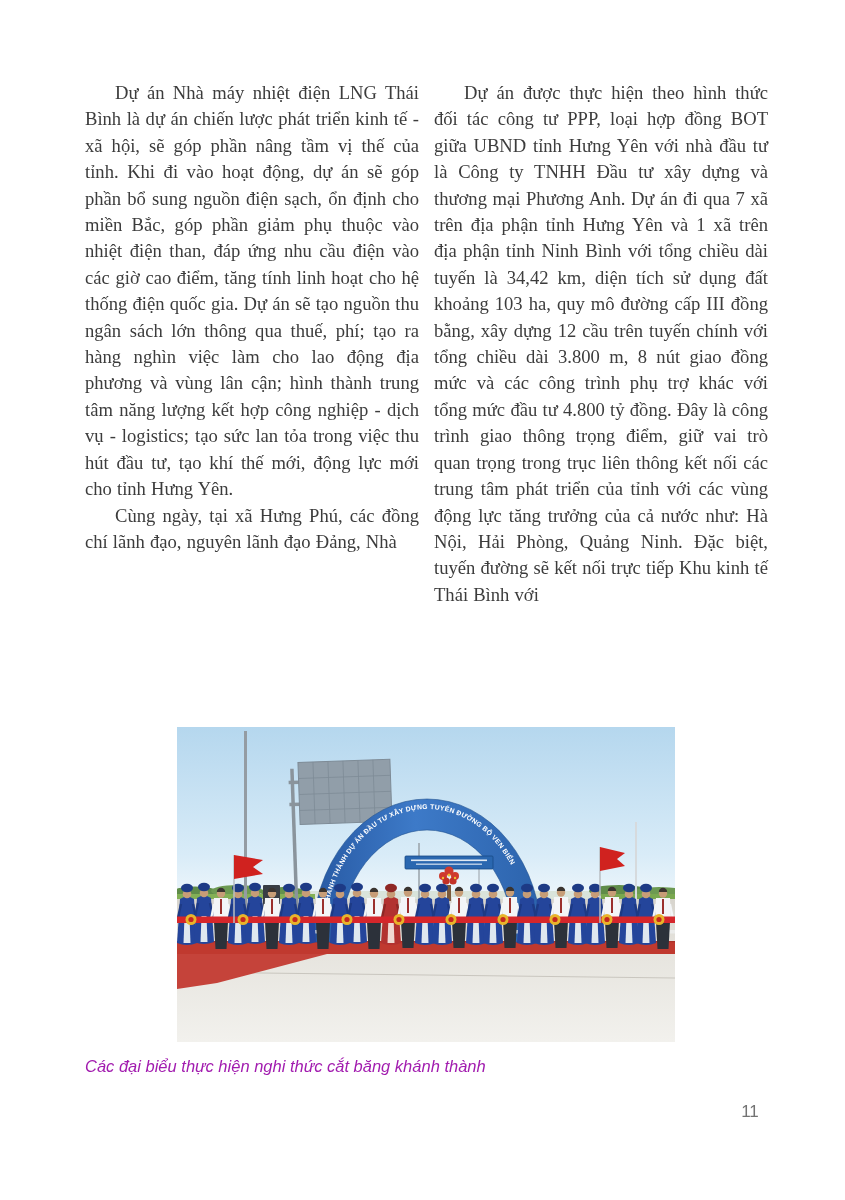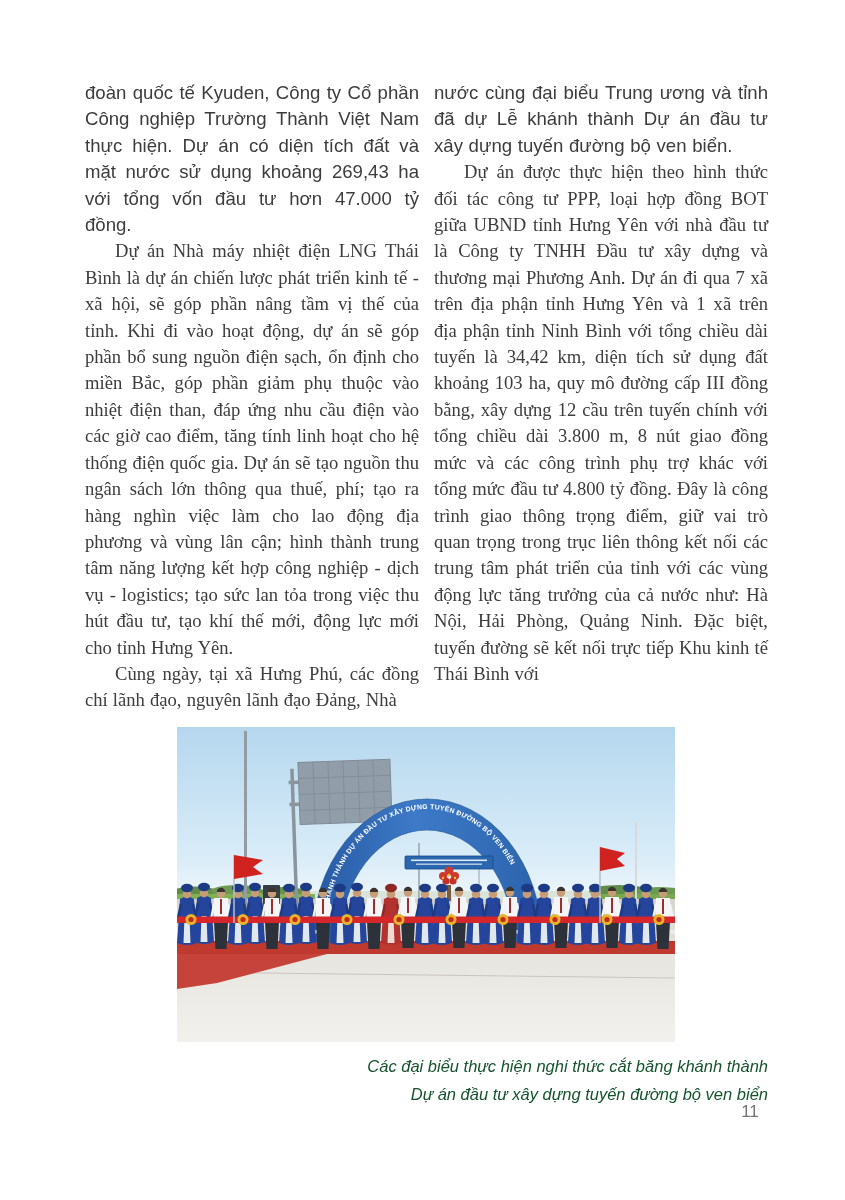--- a/index.html
+++ b/index.html
@@ -20,41 +20,39 @@
     margin:0; font-size:18.6px; line-height:26.4px; color:#3c3c3c;
     text-align:justify; word-spacing:0.5px;
   }
   .col p.ind { text-indent:30px;font-family:Liberation Serif, serif; }
   .photo {
     position:absolute; left:177px; top:727px; width:498px; height:315px;
   }
   .photo svg { display:block; width:498px; height:315px; }
   .caption {
     position:absolute; left:85px; top:1053px; width:683px;
-    text-align:right; font-style:italic; font-size:16.5px;
-    line-height:27.5px; color:#14532d;
+    text-align:left; font-style:italic; font-size:16.5px;
+    line-height:27.5px; color:#a21caf;
   }
   .pagenum {
     position:absolute; left:720px; top:1102px; width:60px;
     text-align:center; font-size:17px; color:#737373;
   }
 </style>
 </head>
 <body>
 
 <main class="page">
 
   <section class="cols">
     <div class="col">
-      <p>đoàn quốc tế Kyuden, Công ty Cổ phần Công nghiệp Trường Thành Việt Nam thực hiện. Dự án có diện tích đất và mặt nước sử dụng khoảng 269,43 ha với tổng vốn đầu tư hơn 47.000 tỷ đồng.</p>
       <p class="ind">Dự án Nhà máy nhiệt điện LNG Thái Bình là dự án chiến lược phát triển kinh tế - xã hội, sẽ góp phần nâng tầm vị thế của tỉnh. Khi đi vào hoạt động, dự án sẽ góp phần bổ sung nguồn điện sạch, ổn định cho miền Bắc, góp phần giảm phụ thuộc vào nhiệt điện than, đáp ứng nhu cầu điện vào các giờ cao điểm, tăng tính linh hoạt cho hệ thống điện quốc gia. Dự án sẽ tạo nguồn thu ngân sách lớn thông qua thuế, phí; tạo ra hàng nghìn việc làm cho lao động địa phương và vùng lân cận; hình thành trung tâm năng lượng kết hợp công nghiệp - dịch vụ - logistics; tạo sức lan tỏa trong việc thu hút đầu tư, tạo khí thế mới, động lực mới cho tỉnh Hưng Yên.</p>
       <p class="ind">Cùng ngày, tại xã Hưng Phú, các đồng chí lãnh đạo, nguyên lãnh đạo Đảng, Nhà</p>
     </div>
     <div class="col">
-      <p>nước cùng đại biểu Trung ương và tỉnh đã dự Lễ khánh thành Dự án đầu tư xây dựng tuyến đường bộ ven biển.</p>
       <p class="ind">Dự án được thực hiện theo hình thức đối tác công tư PPP, loại hợp đồng BOT giữa UBND tỉnh Hưng Yên với nhà đầu tư là Công ty TNHH Đầu tư xây dựng và thương mại Phương Anh. Dự án đi qua 7 xã trên địa phận tỉnh Hưng Yên và 1 xã trên địa phận tỉnh Ninh Bình với tổng chiều dài tuyến là 34,42 km, diện tích sử dụng đất khoảng 103 ha, quy mô đường cấp III đồng bằng, xây dựng 12 cầu trên tuyến chính với tổng chiều dài 3.800 m, 8 nút giao đồng mức và các công trình phụ trợ khác với tổng mức đầu tư 4.800 tỷ đồng. Đây là công trình giao thông trọng điểm, giữ vai trò quan trọng trong trục liên thông kết nối các trung tâm phát triển của tỉnh với các vùng động lực tăng trưởng của cả nước như: Hà Nội, Hải Phòng, Quảng Ninh. Đặc biệt, tuyến đường sẽ kết nối trực tiếp Khu kinh tế Thái Bình với</p>
     </div>
   </section>
 
   <figure class="photo" style="margin:0">
     <svg viewBox="0 0 498 315" xmlns="http://www.w3.org/2000/svg" xmlns:xlink="http://www.w3.org/1999/xlink">
       <defs>
         <linearGradient id="skyGrad" x1="0" y1="0" x2="0" y2="1">
           <stop offset="0" stop-color="#b5d7ee"></stop>
           <stop offset="0.75" stop-color="#d9ecf8"></stop>
@@ -261,18 +259,17 @@
       </g>
       <g>
         <line x1="423" y1="120" x2="423" y2="196" stroke="#b9bec2" stroke-width="1.5"></line>
         <path d="M 423 120 L 448 126 L 440 132 L 448 139 L 423 144 Z" fill="#d0221f"></path>
       </g>
     </svg>
   </figure>
 
   <div class="caption">
     <div>Các đại biểu thực hiện nghi thức cắt băng khánh thành</div>
-    <div>Dự án đầu tư xây dựng tuyến đường bộ ven biển</div>
   </div>
 
   <div class="pagenum">11</div>
 
 </main>
 
 </body></html>

